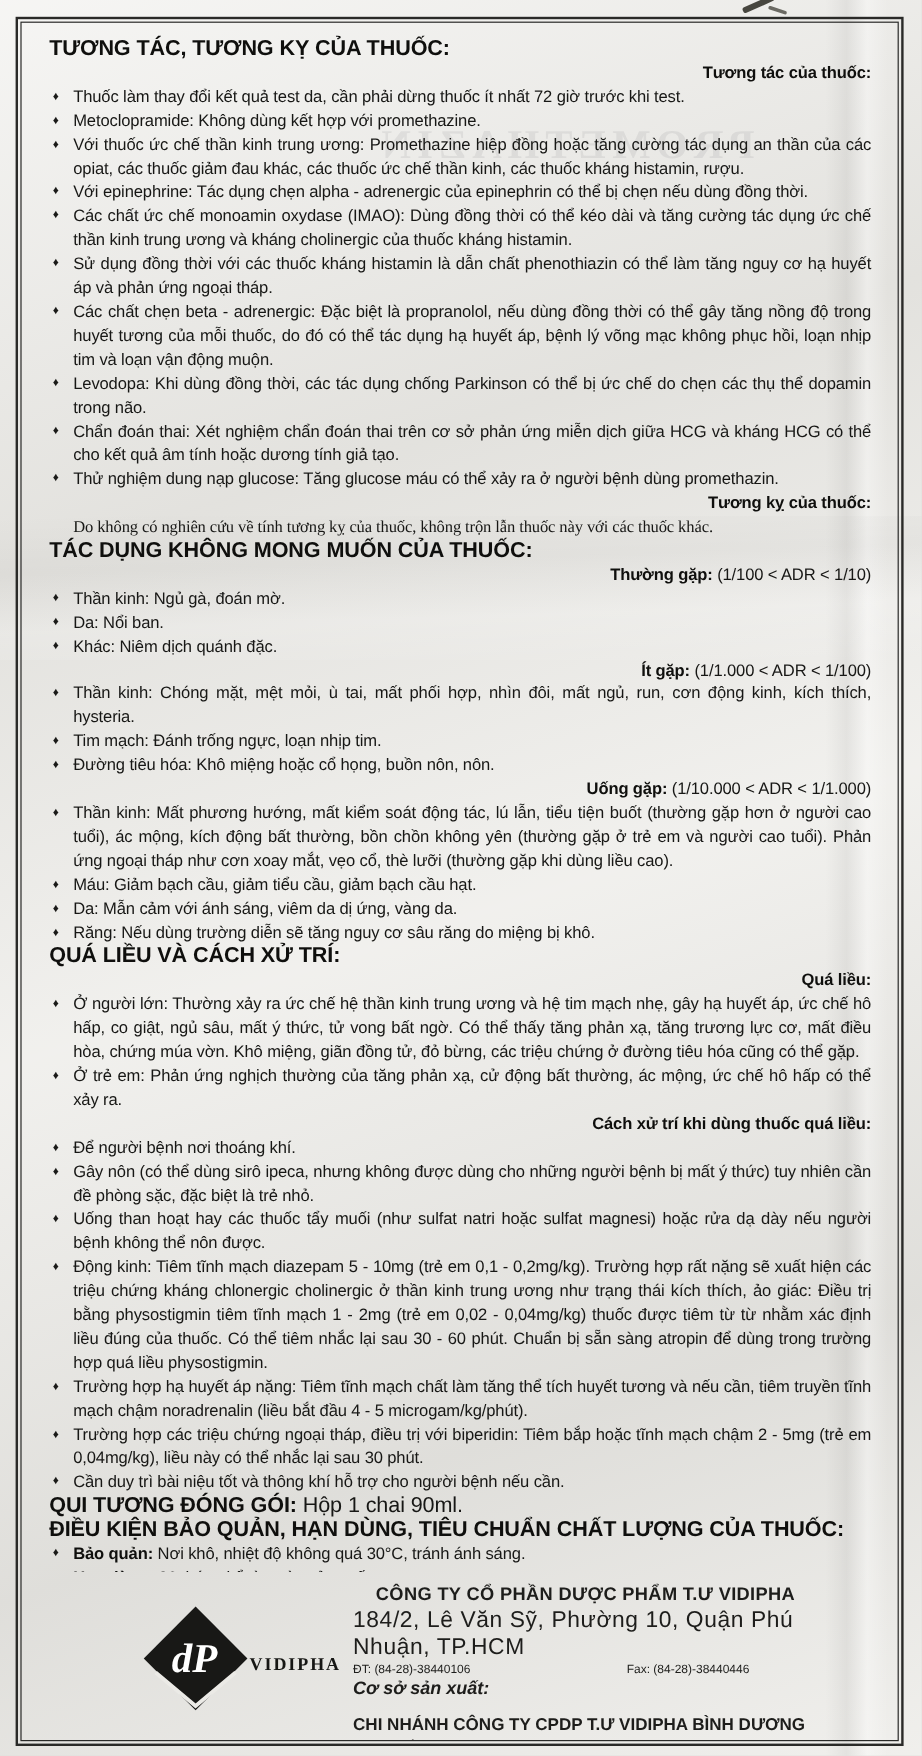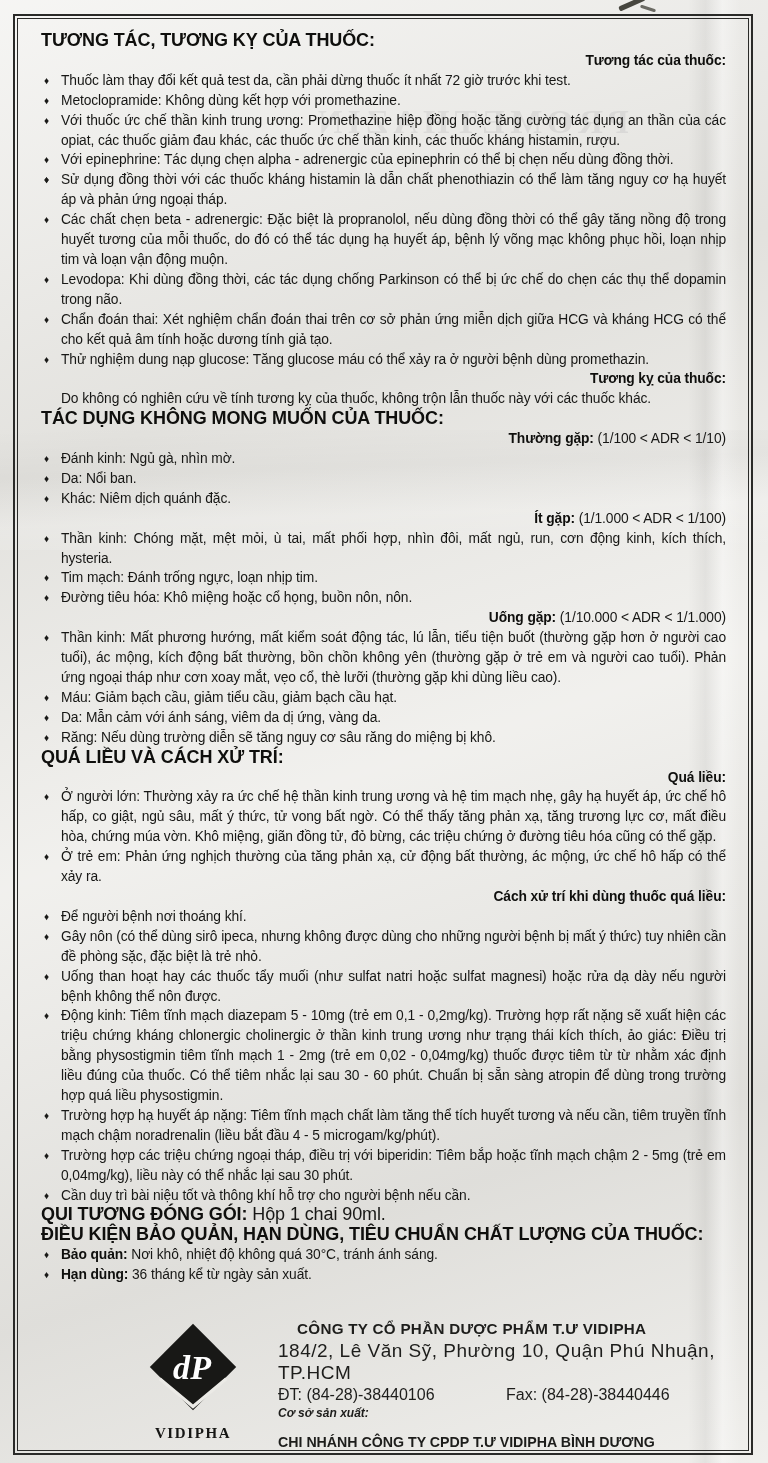--- a/index.html
+++ b/index.html
@@ -58,44 +58,44 @@
     position: relative; z-index: 1;
     flex: 1 1 auto; overflow: hidden;
     padding: 12px 22px 0 23px;
     font-size: 13.8px; line-height: 19.9px;
     letter-spacing: -0.1px;
     color: #171715;
   }
   .blk strong { font-weight: bold; color: #0f0f0d; }
   .blk.h1 { font-size: 18px; }
   .blk.h2 { padding-left: 20px; text-align: right; }
-  .blk.p  { padding-left: 20px; }
+  .blk.p  { padding-left: 20px; font-family: Liberation Serif, serif; }
   .blk.bullet { position: relative; padding-left: 20px; text-align: justify; }
   .glyph { position: absolute; left: 3px; top: 0; font-size: 10px; color: #1a1a18; }
   .footer {
     position: relative; z-index: 1;
     flex: 0 0 auto;
     display: flex;
     height: 140px;
     padding: 4px 18px 8px 100px;
     color: #1d1d1b;
   }
-  .logo-col { flex: 0 0 150px; display: flex; flex-direction: column; align-items: center; padding-top: 8px; text-align: center; }
+  .logo-col { flex: 0 0 150px; display: flex; flex-direction: row; align-items: center; padding-top: 8px; text-align: center; }
   .logo-svg { width: 90px; height: 90px; }
   .logo-word {
     font-family: "Liberation Serif", serif;
     font-weight: bold; font-size: 15px; letter-spacing: 1.6px;
     color: #161614; margin-top: 13px;
   }
   .info-col { flex: 1 1 auto; padding-left: 10px; padding-top: 6px; }
   .co-name { font-weight: bold; font-size: 15.2px; letter-spacing: .3px; white-space: nowrap; margin-left: 19px; }
   .co-addr { font-size: 19px; margin-top: 3px; letter-spacing: .5px; }
-  .co-contact { display: flex; font-size: 16px; margin-top: 2px; }
+  .co-contact { display: flex; font-size: 10px; margin-top: 2px; }
   .co-contact .phone { width: 228px; flex: 0 0 auto; }
-  .co-prod { font-size: 12px; font-weight: bold; font-style: italic; margin-top: 2px; }
+  .co-prod { font-size: 15px; font-weight: bold; font-style: italic; margin-top: 2px; }
   .co-branch { font-weight: bold; font-size: 14.2px; margin-top: 14px; white-space: nowrap; }
   .co-baddr { font-size: 12.4px; font-weight: bold; margin-top: 2px; letter-spacing: .1px; }
 </style>
 </head>
 <body>
 
 <div class="paper">
   <div class="fold-band"></div>
   <div class="wrinkle-band"></div>
   <div class="crease-mark"></div>
@@ -106,31 +106,31 @@
 
       <div class="ghost">PROMETHAZIN</div>
 
       <div class="doc">
           <div class="blk h1"><strong>TƯƠNG TÁC, TƯƠNG KỴ CỦA THUỐC:</strong></div>
           <div class="blk h2"><strong>Tương tác của thuốc:</strong></div>
           <div class="blk bullet"><span class="glyph">♦</span><span class="btxt">Thuốc làm thay đổi kết quả test da, cần phải dừng thuốc ít nhất 72 giờ trước khi test.</span></div>
           <div class="blk bullet"><span class="glyph">♦</span><span class="btxt">Metoclopramide: Không dùng kết hợp với promethazine.</span></div>
           <div class="blk bullet"><span class="glyph">♦</span><span class="btxt">Với thuốc ức chế thần kinh trung ương: Promethazine hiệp đồng hoặc tăng cường tác dụng an thần của các opiat, các thuốc giảm đau khác, các thuốc ức chế thần kinh, các thuốc kháng histamin, rượu.</span></div>
           <div class="blk bullet"><span class="glyph">♦</span><span class="btxt">Với epinephrine: Tác dụng chẹn alpha - adrenergic của epinephrin có thể bị chẹn nếu dùng đồng thời.</span></div>
-          <div class="blk bullet"><span class="glyph">♦</span></div>
+          <div class="blk bullet"><span class="glyph">♦</span><span class="btxt">Các chất ức chế monoamin oxydase (IMAO): Dùng đồng thời có thể kéo dài và tăng cường tác dụng ức chế thần kinh trung ương và kháng cholinergic của thuốc kháng histamin.</span></div>
           <div class="blk bullet"><span class="glyph">♦</span><span class="btxt">Sử dụng đồng thời với các thuốc kháng histamin là dẫn chất phenothiazin có thể làm tăng nguy cơ hạ huyết áp và phản ứng ngoại tháp.</span></div>
           <div class="blk bullet"><span class="glyph">♦</span><span class="btxt">Các chất chẹn beta - adrenergic: Đặc biệt là propranolol, nếu dùng đồng thời có thể gây tăng nồng độ trong huyết tương của mỗi thuốc, do đó có thể tác dụng hạ huyết áp, bệnh lý võng mạc không phục hồi, loạn nhịp tim và loạn vận động muộn.</span></div>
           <div class="blk bullet"><span class="glyph">♦</span><span class="btxt">Levodopa: Khi dùng đồng thời, các tác dụng chống Parkinson có thể bị ức chế do chẹn các thụ thể dopamin trong não.</span></div>
           <div class="blk bullet"><span class="glyph">♦</span><span class="btxt">Chẩn đoán thai: Xét nghiệm chẩn đoán thai trên cơ sở phản ứng miễn dịch giữa HCG và kháng HCG có thể cho kết quả âm tính hoặc dương tính giả tạo.</span></div>
           <div class="blk bullet"><span class="glyph">♦</span><span class="btxt">Thử nghiệm dung nạp glucose: Tăng glucose máu có thể xảy ra ở người bệnh dùng promethazin.</span></div>
           <div class="blk h2"><strong>Tương kỵ của thuốc:</strong></div>
           <div class="blk p">Do không có nghiên cứu về tính tương kỵ của thuốc, không trộn lẫn thuốc này với các thuốc khác.</div>
           <div class="blk h1"><strong>TÁC DỤNG KHÔNG MONG MUỐN CỦA THUỐC:</strong></div>
           <div class="blk h2"><strong>Thường gặp:</strong> (1/100 &lt; ADR &lt; 1/10)</div>
-          <div class="blk bullet"><span class="glyph">♦</span><span class="btxt">Đánh kinh: Ngủ gà, nhìn mờ.</span></div>
+          <div class="blk bullet"><span class="glyph">♦</span><span class="btxt">Thần kinh: Ngủ gà, đoán mờ.</span></div>
           <div class="blk bullet"><span class="glyph">♦</span><span class="btxt">Da: Nổi ban.</span></div>
           <div class="blk bullet"><span class="glyph">♦</span><span class="btxt">Khác: Niêm dịch quánh đặc.</span></div>
           <div class="blk h2"><strong>Ít gặp:</strong> (1/1.000 &lt; ADR &lt; 1/100)</div>
           <div class="blk bullet"><span class="glyph">♦</span><span class="btxt">Thần kinh: Chóng mặt, mệt mỏi, ù tai, mất phối hợp, nhìn đôi, mất ngủ, run, cơn động kinh, kích thích, hysteria.</span></div>
           <div class="blk bullet"><span class="glyph">♦</span><span class="btxt">Tim mạch: Đánh trống ngực, loạn nhịp tim.</span></div>
           <div class="blk bullet"><span class="glyph">♦</span><span class="btxt">Đường tiêu hóa: Khô miệng hoặc cổ họng, buồn nôn, nôn.</span></div>
           <div class="blk h2"><strong>Uống gặp:</strong> (1/10.000 &lt; ADR &lt; 1/1.000)</div>
           <div class="blk bullet"><span class="glyph">♦</span><span class="btxt">Thần kinh: Mất phương hướng, mất kiểm soát động tác, lú lẫn, tiểu tiện buốt (thường gặp hơn ở người cao tuổi), ác mộng, kích động bất thường, bồn chồn không yên (thường gặp ở trẻ em và người cao tuổi). Phản ứng ngoại tháp như cơn xoay mắt, vẹo cổ, thè lưỡi (thường gặp khi dùng liều cao).</span></div>
           <div class="blk bullet"><span class="glyph">♦</span><span class="btxt">Máu: Giảm bạch cầu, giảm tiểu cầu, giảm bạch cầu hạt.</span></div>
           <div class="blk bullet"><span class="glyph">♦</span><span class="btxt">Da: Mẫn cảm với ánh sáng, viêm da dị ứng, vàng da.</span></div>

